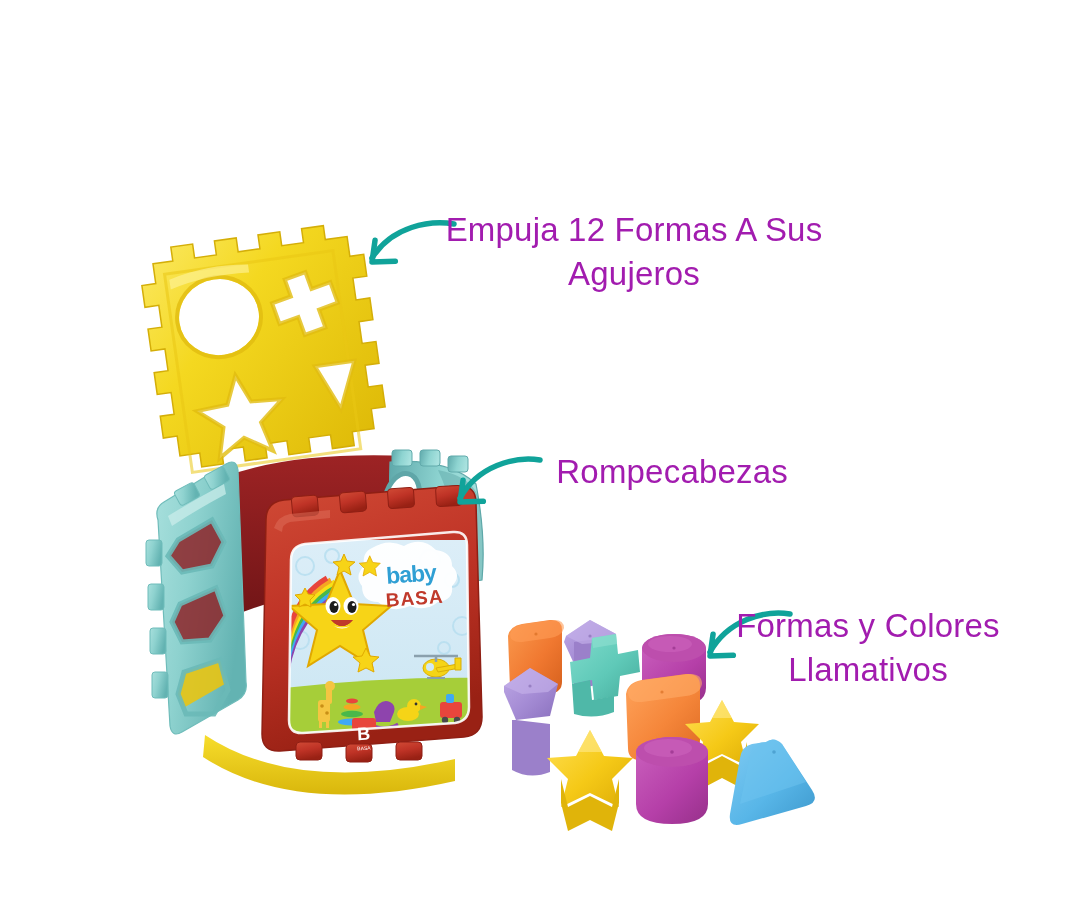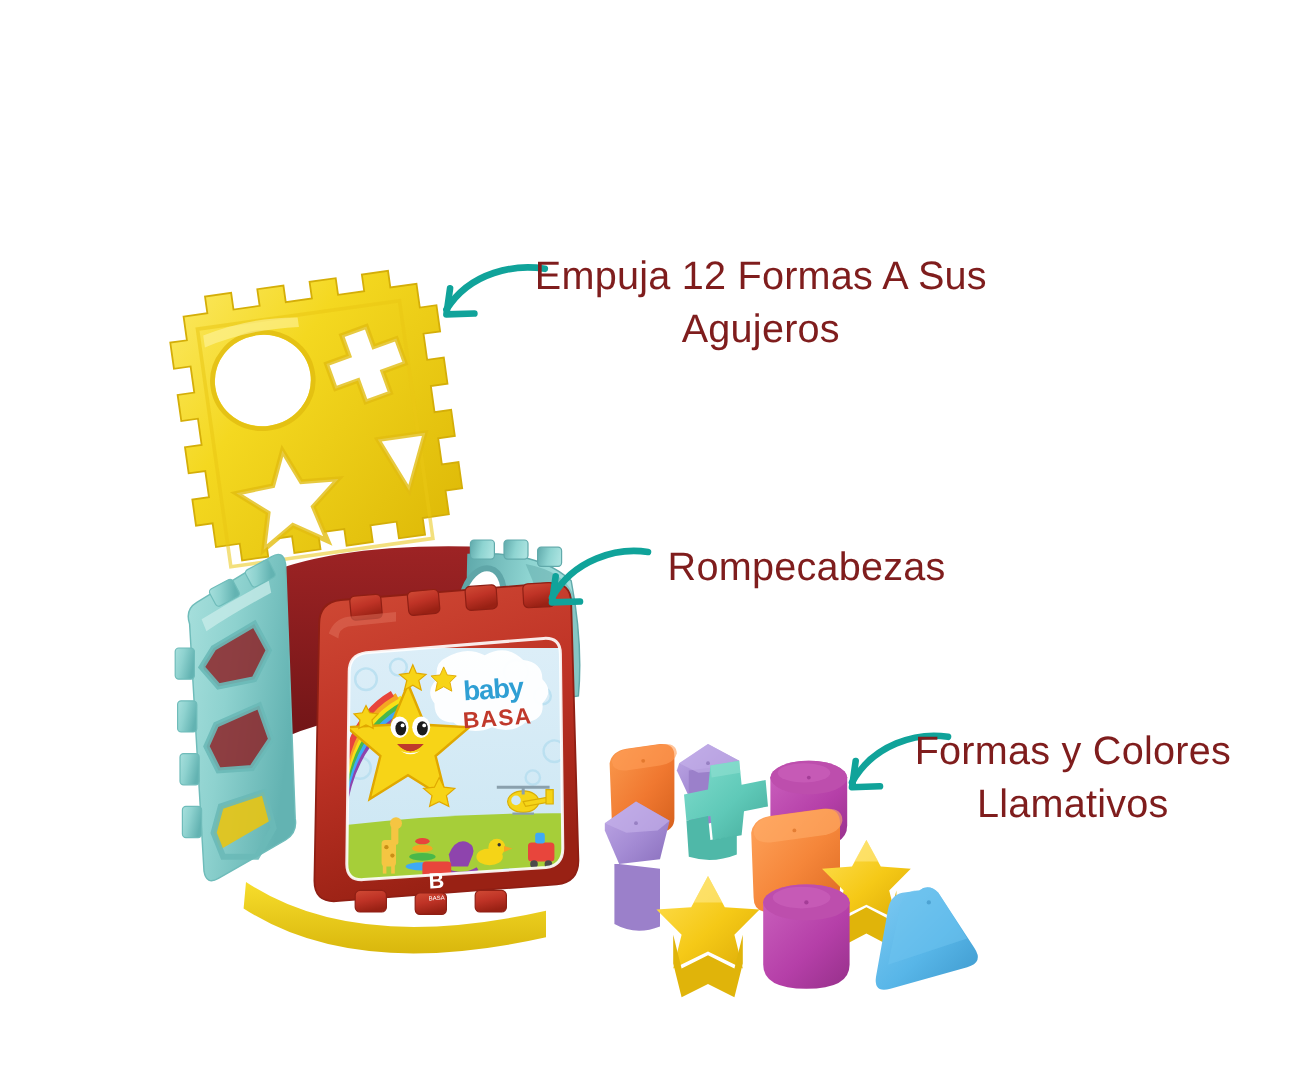--- a/index.html
+++ b/index.html
@@ -15,31 +15,31 @@
     position: relative;
     width: 1080px;
     height: 900px;
     background: #ffffff;
     overflow: hidden;
   }
 
   
   .caption {
     position: absolute;
-    color: #7f1d1d;
+    color: #a21caf;
     font-size: 33px;
     line-height: 1.32;
     text-align: center;
     font-weight: 400;
     letter-spacing: 0.2px;
     white-space: pre-line;
   }
   #cap-1 { left: 432px; top: 208px; width: 404px; }
   #cap-2 { left: 498px; top: 450px; width: 290px; text-align: right; }
-  #cap-3 { left: 726px; top: 604px; width: 336px; }
+  #cap-3 { left: 700px; top: 604px; width: 336px; }
 
   
   .arrow-svg { position: absolute; overflow: visible; }
   #arrow-1 { left: 352px; top: 218px; }
   #arrow-2 { left: 440px; top: 456px; }
   #arrow-3 { left: 690px; top: 610px; }
 
   
   #photo {
     position: absolute;

